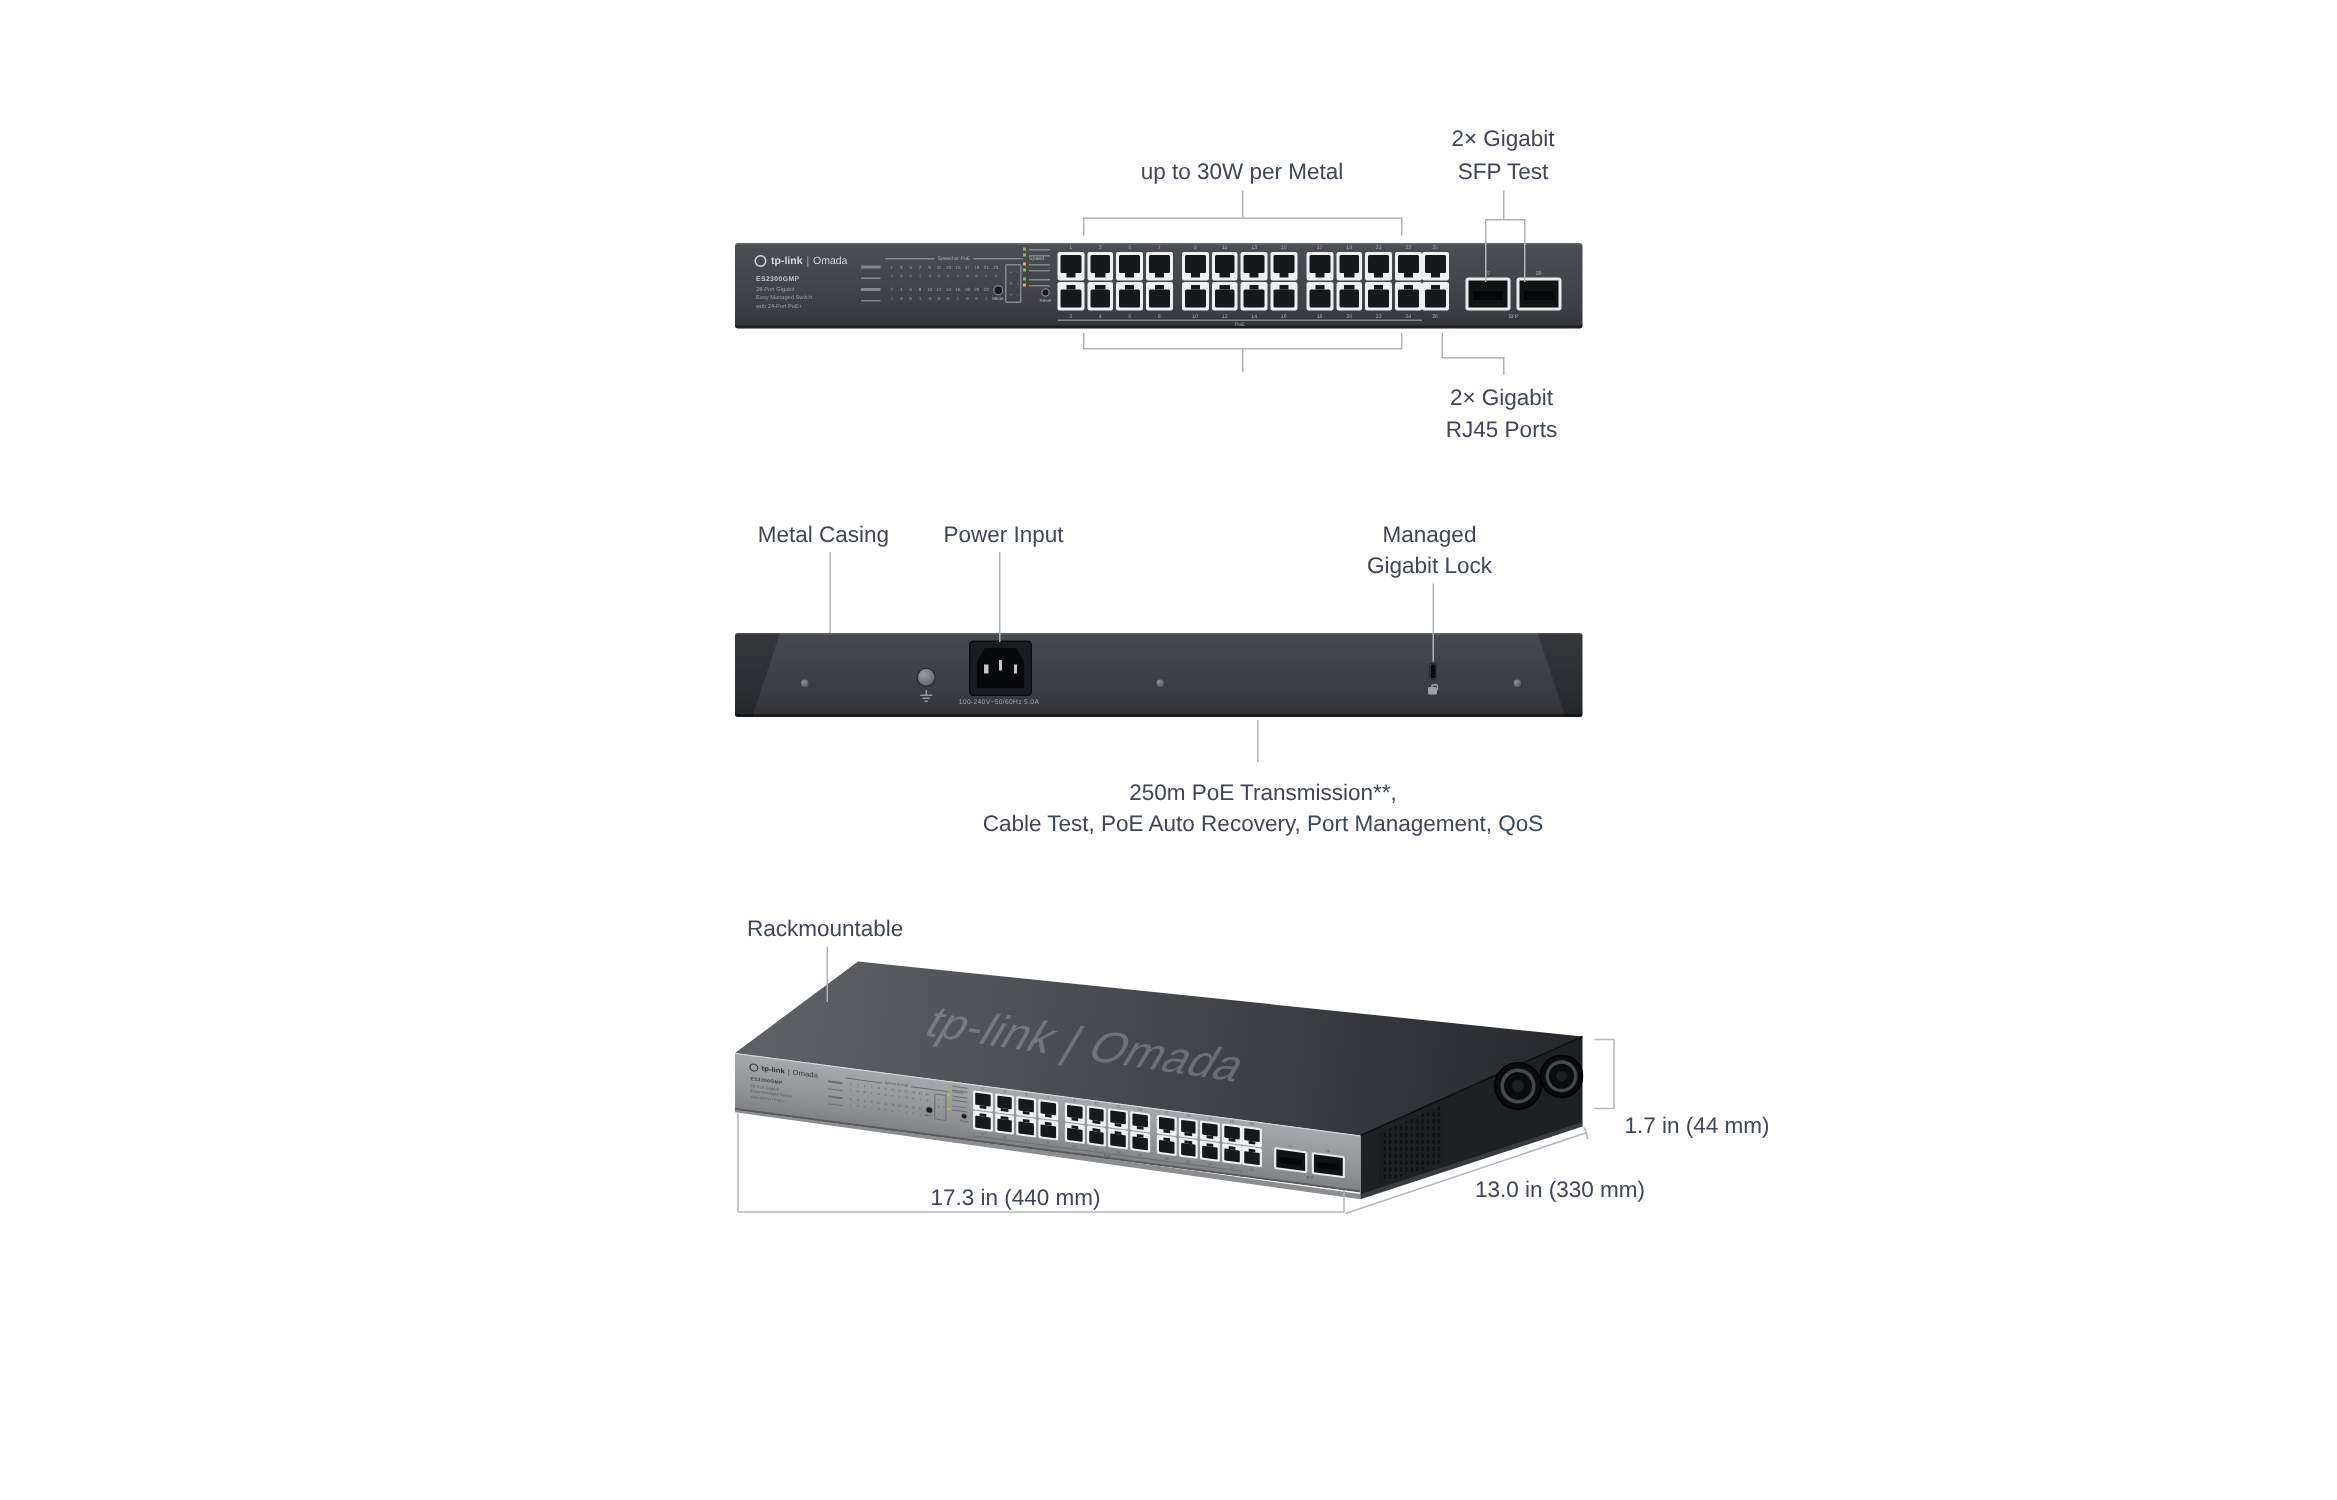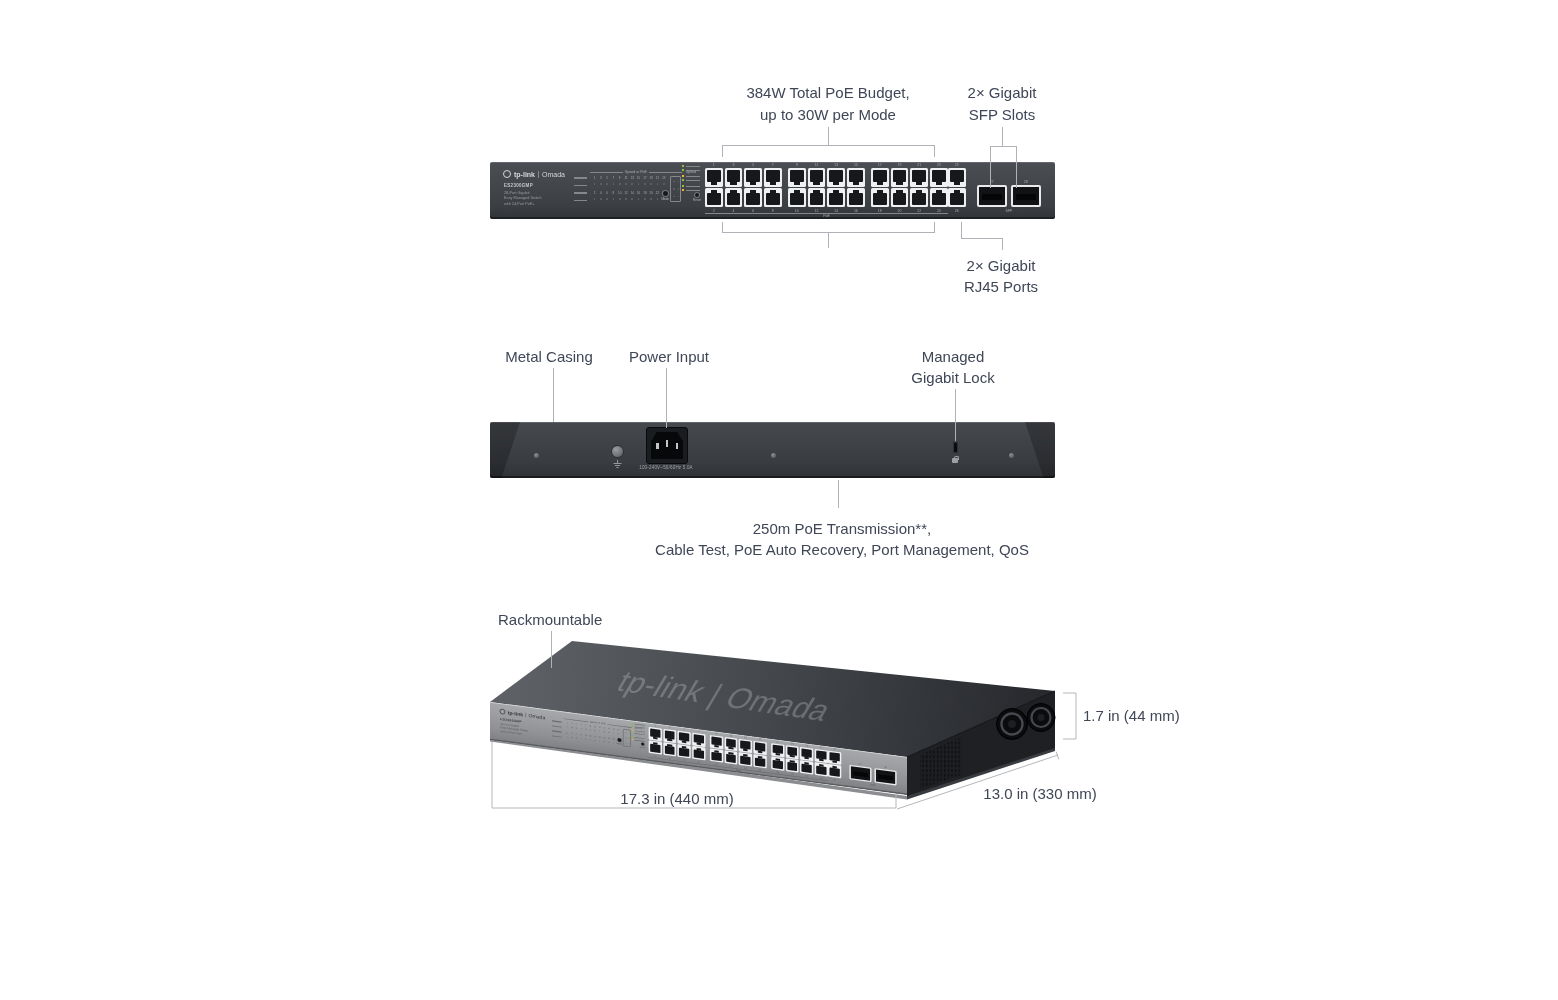--- a/index.html
+++ b/index.html
@@ -26,24 +26,23 @@
   .ear{position:absolute;top:0;height:100%;width:30px;background:rgba(0,0,0,.24);}
   .earL{left:0;clip-path:polygon(0 0,100% 0,38% 100%,0 100%);border-radius:2px 0 0 2px;}
   .earR{right:0;clip-path:polygon(0 0,100% 0,100% 100%,62% 100%);border-radius:0 2px 2px 0;}
   svg{position:absolute;overflow:visible;}
 </style>
 </head>
 <body>
 
 <div id="canvas">
 
-  <div class="ann" style="left:648px;top:82px;width:360px;">384W Total PoE Budget,</div>
-  <div class="ann" style="left:648px;top:104px;width:360px;">up to 30W per Mode</div>
+  <div class="ann" style="left:648px;top:104px;width:360px;">up to 30W per Metal</div>
   <div class="ann" style="left:922px;top:82px;width:160px;">2× Gigabit</div>
-  <div class="ann" style="left:922px;top:104px;width:160px;">SFP Slots</div>
+  <div class="ann" style="left:922px;top:104px;width:160px;">SFP Test</div>
 
   <div class="ln" style="left:828px;top:127px;width:1px;height:18px;"></div>
   <div class="ln" style="left:722px;top:145px;width:213px;height:1px;"></div>
   <div class="ln" style="left:722px;top:145px;width:1px;height:12px;"></div>
   <div class="ln" style="left:934px;top:145px;width:1px;height:12px;"></div>
 
   <div class="ln" style="left:1002px;top:127px;width:1px;height:19px;"></div>
   <div class="ln" style="left:990px;top:146px;width:27px;height:1px;"></div>
   <div class="ln" style="left:990px;top:146px;width:1px;height:42px;z-index:5;"></div>
   <div class="ln" style="left:1016px;top:146px;width:1px;height:42px;z-index:5;"></div>
@@ -614,18 +613,18 @@
       </div>
       <div style="position: absolute; left: 527px; top: 18px; width: 17.5px; text-align: center; font-size: 3.5px; color: rgb(90, 93, 97);">28</div>
       <div style="position: absolute; left: 521px; top: 23px; width: 30px; height: 22px; box-sizing: border-box; background: rgb(16, 18, 20); border: 2px solid rgb(233, 234, 235); border-radius: 2px;">
         <div style="position: absolute; left: 3px; right: 3px; top: 7px; height: 6px; background: rgb(5, 6, 7); border-radius: 1px;"></div>
       </div>
       <div style="position: absolute; left: 215px; top: 51px; width: 243px; height: 0.8px; background: rgb(106, 109, 113);"></div>
       <div style="position: absolute; left: 215px; top: 52px; width: 243px; text-align: center; font-size: 3.5px; color: rgb(78, 81, 85);">PoE</div>
       <div style="position: absolute; left: 487px; top: 47px; width: 64px; text-align: center; font-size: 3.5px; color: rgb(78, 81, 85);">SFP</div>
     </div>
 
-  <div class="ann la" style="left:1083px;top:705px;">1.7 in (44 mm)</div>
+  <div class="ann la" style="left:1083px;top:740px;">1.7 in (44 mm)</div>
   <div class="ann" style="left:557px;top:788px;width:240px;">17.3 in (440 mm)</div>
   <div class="ann" style="left:920px;top:783px;width:240px;">13.0 in (330 mm)</div>
 
 
 </div>
 
 </body></html>

